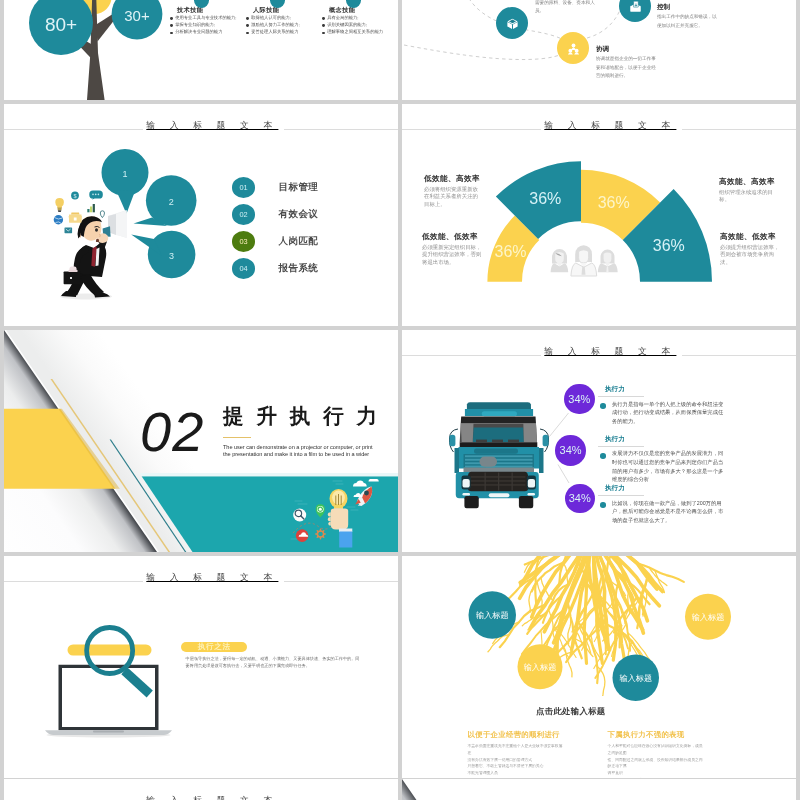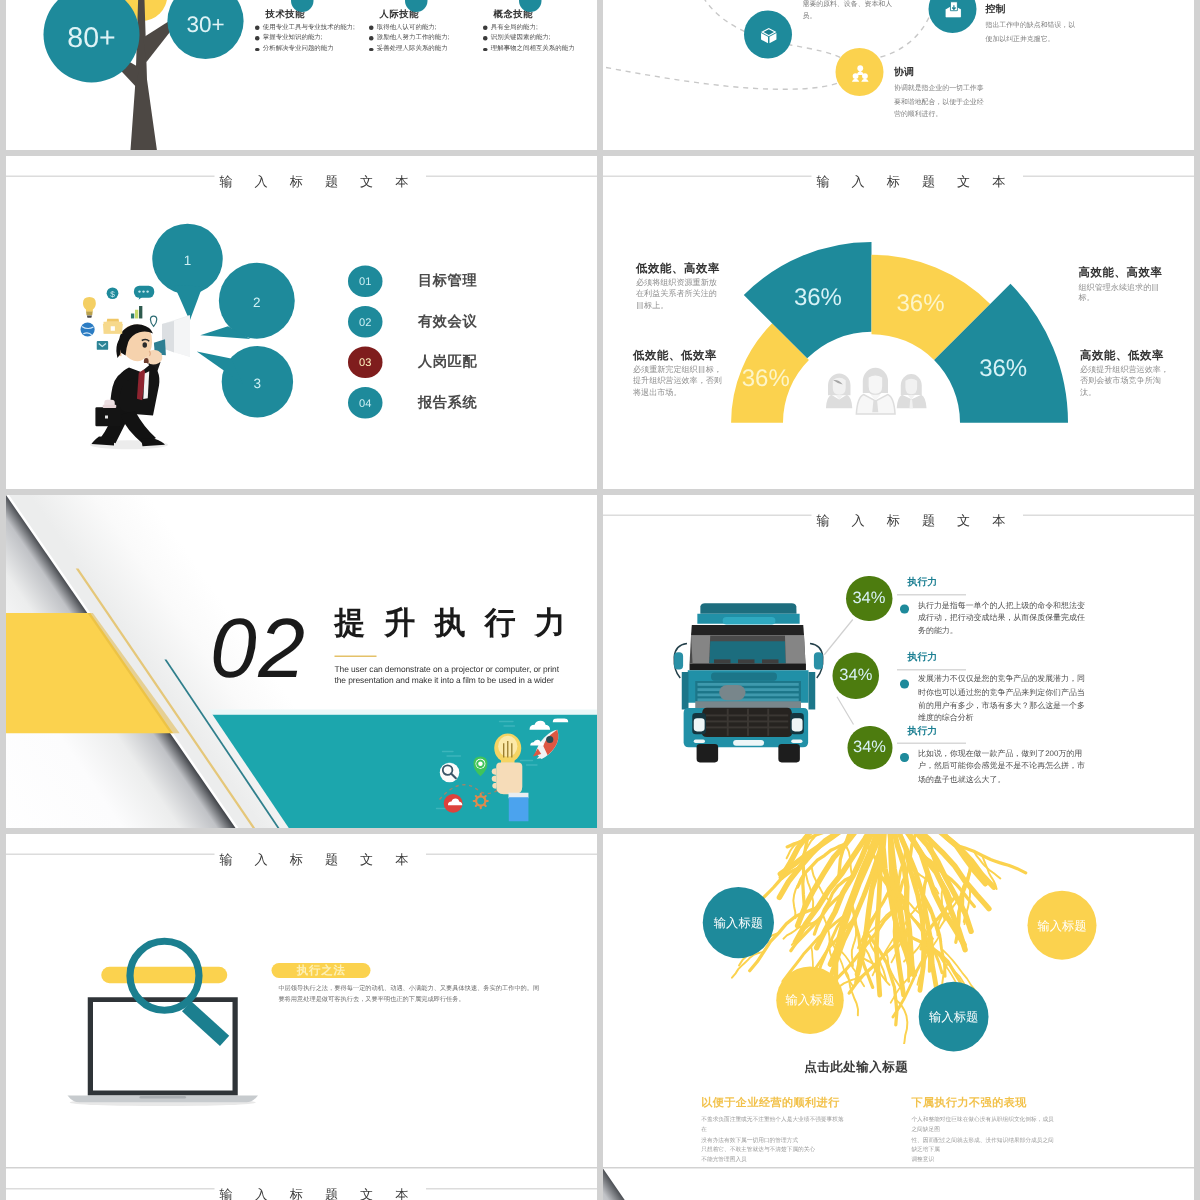--- a/index.html
+++ b/index.html
@@ -5,21 +5,21 @@
 <style>
   html,body{margin:0;padding:0;}
   body{width:800px;height:800px;background:#d2d2d2;overflow:hidden;
        font-family:"Liberation Sans",sans-serif;}
   .grid{position:absolute;left:4px;top:-122px;width:792px;}
   .slide{position:absolute;width:394px;height:222px;background:#fff;overflow:hidden;}
   .c0{left:0;} .c1{left:398px;}
   .r0{top:0;} .r1{top:226px;} .r2{top:452px;} .r3{top:678px;} .r4{top:901px;}
   
   .shead{position:absolute;left:0;right:0;top:12.5px;height:13px;
-         display:flex;align-items:flex-start;}
+         display:flex;align-items:flex-end;text-decoration:underline;}
   .shead .ln{height:1px;background:#dcdcdc;}
   .shead .ln.l{width:139px;}
   .shead .ln.r{flex:1;}
   .shead .tx{font-size:8.8px;color:#3c3c3c;letter-spacing:6.1px;
              padding:0 5.5px 0 3.3px;
              white-space:nowrap;line-height:1;}
   
   .tree-svg{position:absolute;left:0;top:0;}
   .skill-cols{position:absolute;left:166px;top:129px;width:228px;display:flex;}
   .skill-col{width:79px;position:relative;}
@@ -45,21 +45,21 @@
   .pl-desc{font-size:4.6px;color:#7d7d7d;line-height:1.9;}
   .l-ctrl{left:255px;top:126px;width:62px;}
   .l-coord{left:194px;top:168px;width:62px;}
   
   .mg-svg{position:absolute;left:0;top:0;}
   .mg-list{position:absolute;left:228px;top:70px;}
   .mg-row{display:flex;align-items:center;height:27px;}
   .mg-num{width:23px;height:20.6px;border-radius:50%;display:flex;align-items:center;
           justify-content:center;font-size:7.4px;color:#cdeff4;flex:none;}
   .n1,.n2,.n4{background:#1e8a9b;}
-  .n3{background:#7f1d1d;color:#fdf0bd;}
+  .n3{background:#4d7c0f;color:#fdf0bd;}
   .mg-lbl{margin-left:23.6px;font-size:9.5px;font-weight:bold;color:#4a4a4a;
           letter-spacing:.4px;white-space:nowrap;}
   
   .gauge-svg{position:absolute;left:0;top:0;}
   .gz-lab{position:absolute;}
   .gz-t{font-size:7.6px;font-weight:bold;color:#333;letter-spacing:.4px;line-height:1;
         margin-bottom:3px;}
   .gz-d{font-size:5.4px;color:#8f8f8f;line-height:1.45;}
   
   .sec-svg{position:absolute;left:0;top:0;}
@@ -67,21 +67,21 @@
   .sec-num{position:absolute;left:136px;top:74px;font-size:56px;font-style:italic;
            font-weight:300;color:#1a1a1a;line-height:1;letter-spacing:1px;}
   .sec-right{position:absolute;left:219px;top:76px;}
   .sec-title{font-size:20.5px;font-weight:bold;color:#1a1a1a;letter-spacing:3.6px;
              line-height:1;white-space:nowrap;}
   .sec-rule{width:27.8px;height:1.4px;background:#e4c169;margin:10px 0 6.5px 0;}
   .sec-sub{font-size:5.6px;color:#333;line-height:1.25;white-space:nowrap;letter-spacing:-0.05px;}
   .bulb-svg{position:absolute;left:285px;top:149px;}
   
   .truck-svg{position:absolute;left:0;top:0;}
-  .tk-c{position:absolute;border-radius:50%;background:#4d7c0f;display:flex;
+  .tk-c{position:absolute;border-radius:50%;background:#6d28d9;display:flex;
         align-items:center;justify-content:center;color:#d9f2f6;font-size:11px;}
   .tk-c1{left:162px;top:53.8px;width:30.6px;height:30.6px;}
   .tk-c2{left:153.3px;top:105px;width:30.6px;height:30.6px;}
   .tk-c3{left:162.8px;top:153.6px;width:29.8px;height:29.8px;}
   .tk-blk{position:absolute;left:194px;width:131px;}
   .b1{top:56px;} .b2{top:105.6px;} .b3{top:155px;}
   .tk-h{font-size:6.6px;font-weight:bold;color:#1b7f92;line-height:1;margin-left:9px;}
   .tk-rule{height:1px;background:#d8d8d8;width:46px;margin:3.6px 0 0 2px;}
   .tk-body{position:relative;padding-left:16px;margin-top:2.4px;}
   .tk-dot{position:absolute;left:4px;top:3.8px;width:5.6px;height:5.6px;border-radius:50%;

